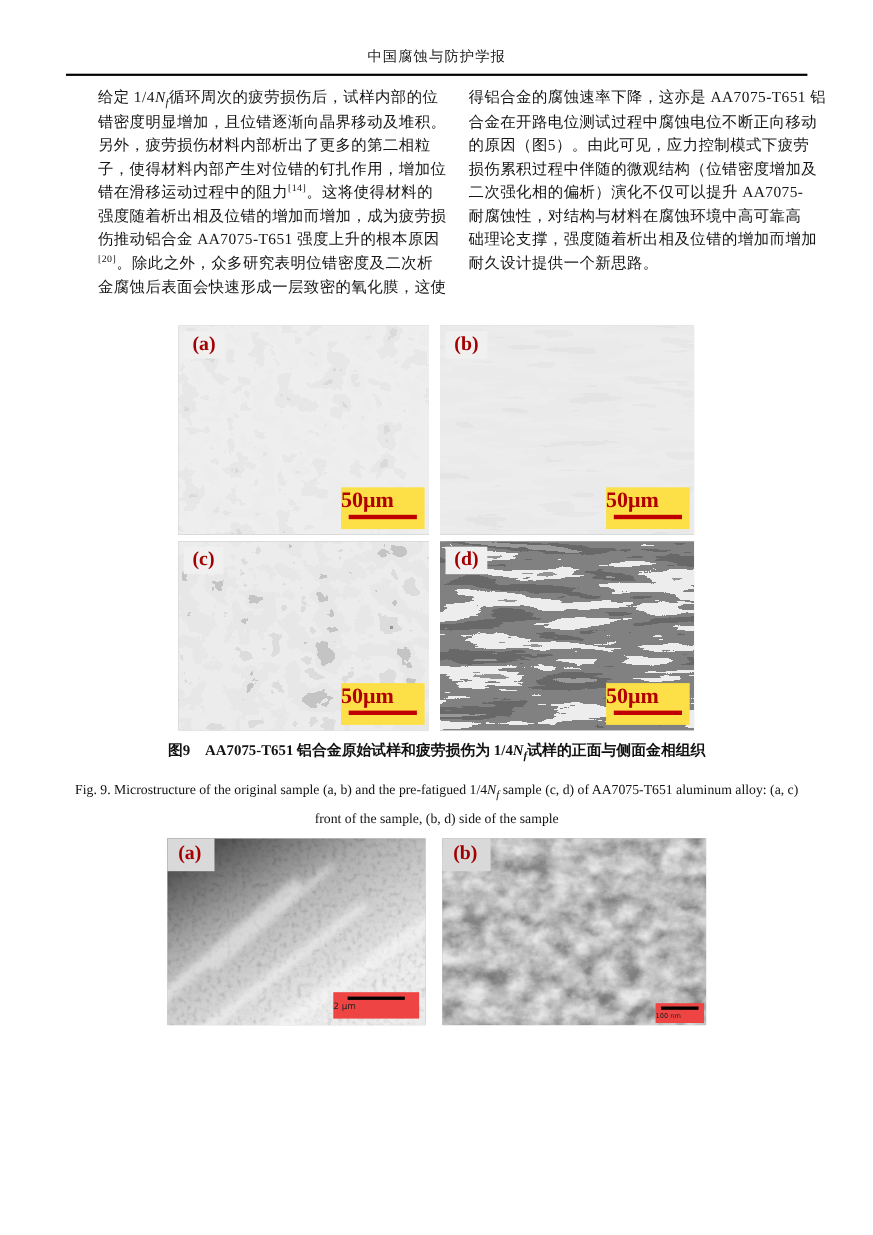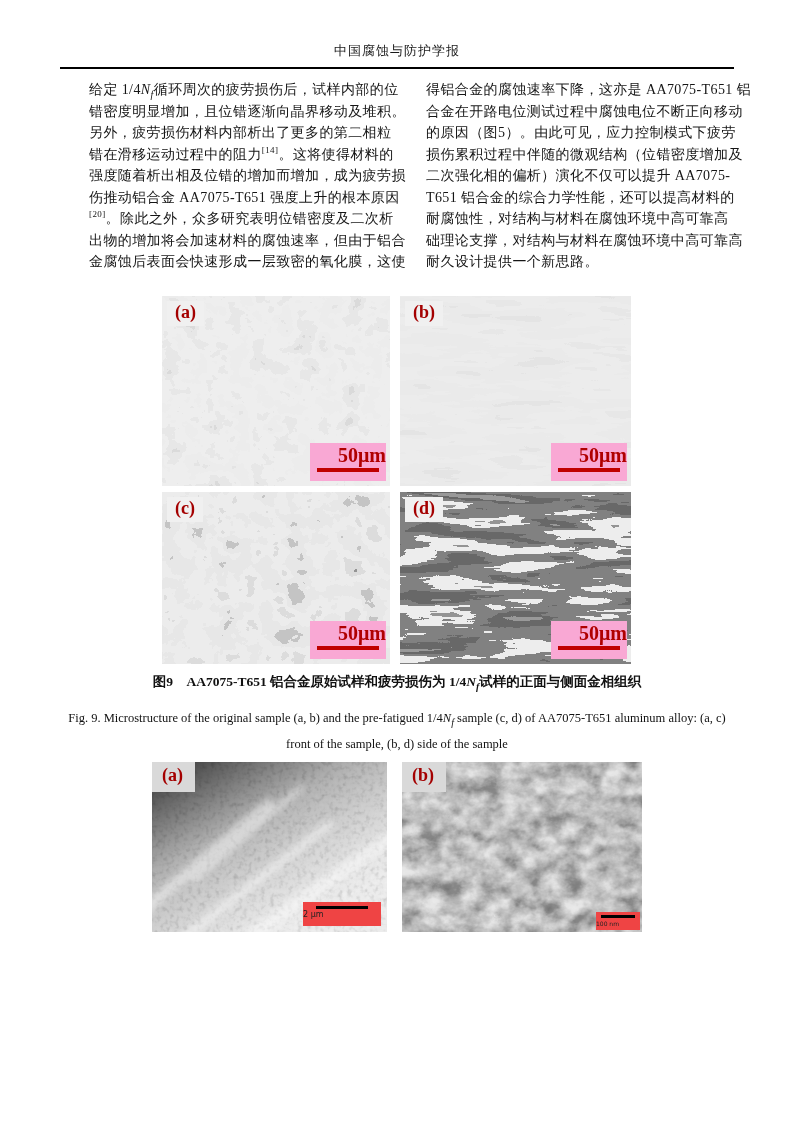--- a/index.html
+++ b/index.html
@@ -23,22 +23,22 @@
   .panel svg{position:absolute;left:0;top:0;width:100%;height:100%;display:block;}
   .p9a{left:162px;top:296px;width:228px;height:190px;}
   .p9b{left:400px;top:296px;width:231px;height:190px;}
   .p9c{left:162px;top:492px;width:228px;height:172px;}
   .p9d{left:400px;top:492px;width:231px;height:172px;}
   .pta{left:152px;top:762px;width:235px;height:170px;}
   .ptb{left:402px;top:762px;width:240px;height:170px;}
   .plabel{position:absolute;left:5px;top:5px;background:#f0f0f0;padding:1px 8px 3px 8px;
           color:#a40000;font-weight:bold;font-size:18px;font-family:"Liberation Serif",serif;}
   .tem .plabel{left:0;top:0;background:#d9d9d9;padding:3px 12px 6px 10px;}
-  .scalebox{position:absolute;right:4px;bottom:5px;background:#f9a8d4;width:76px;height:38px;
-            text-align:right;}
+  .scalebox{position:absolute;right:4px;bottom:5px;background:#fde047;width:76px;height:38px;
+            text-align:left;}
   .scaletext{color:#b00000;font-weight:bold;font-size:20px;line-height:24px;
              font-family:"Liberation Serif",serif;}
   .scaleline{margin:1px auto 0 auto;width:62px;height:4px;background:#c00000;}
   .temscale{position:absolute;background:#ef4444;text-align:left;}
   .temscale .bar{background:#000;height:3px;margin:4px auto 1px auto;}
   .temscale .txt{font-size:8px;color:#222;font-family:"DejaVu Sans",sans-serif;line-height:9px;}
   .ts-a{right:6px;bottom:6px;width:78px;height:24px;}
   .ts-a .bar{width:52px;}
   .ts-b{right:2px;bottom:2px;width:44px;height:18px;}
   .ts-b .bar{width:34px;margin-top:3px;}
@@ -121,36 +121,35 @@
   </defs>
 </svg>
 
 <div class="abs jheader">中国腐蚀与防护学报</div>
 <div class="abs hline"></div>
 
 <div class="abs col col-left">
     <div class="tline"><span>给定 1/4</span><span class="it">N</span><sub class="it">f</sub><span>循环周次的疲劳损伤后，试样内部的位</span></div>
     <div class="tline"><span>错密度明显增加，且位错逐渐向晶界移动及堆积。</span></div>
     <div class="tline"><span>另外，疲劳损伤材料内部析出了更多的第二相粒</span></div>
+    <div class="tline"><span>子，使得材料内部产生对位错的钉扎作用，增加位</span></div>
     <div class="tline"><span>错在滑移运动过程中的阻力</span><sup>[14]</sup><span>。这将使得材料的</span></div>
     <div class="tline"><span>强度随着析出相及位错的增加而增加，成为疲劳损</span></div>
     <div class="tline"><span>伤推动铝合金 AA7075-T651 强度上升的根本原因</span></div>
     <div class="tline"><sup>[20]</sup><span>。除此之外，众多研究表明位错密度及二次析</span></div>
-    <div class="tline"><span>出物的增加将会加速材料的腐蚀速率，但由于铝合</span></div>
     <div class="tline"><span>金腐蚀后表面会快速形成一层致密的氧化膜，这使</span></div>
   </div>
 <div class="abs col col-right">
     <div class="tline"><span>得铝合金的腐蚀速率下降，这亦是 AA7075-T651 铝</span></div>
     <div class="tline"><span>合金在开路电位测试过程中腐蚀电位不断正向移动</span></div>
     <div class="tline"><span>的原因（图5）。由此可见，应力控制模式下疲劳</span></div>
     <div class="tline"><span>损伤累积过程中伴随的微观结构（位错密度增加及</span></div>
     <div class="tline"><span>二次强化相的偏析）演化不仅可以提升 AA7075-</span></div>
-    <div class="tline"><span>T651 铝合金的综合力学性能，还可以提高材料的</span></div>
     <div class="tline"><span>耐腐蚀性，对结构与材料在腐蚀环境中高可靠高</span></div>
-    <div class="tline"><span>础理论支撑，对结构与材料在腐蚀环境中高可靠高</span></div>
+    <div class="tline"><span>础理论支撑，强度随着析出相及位错的增加而增加</span></div>
     <div class="tline"><span>耐久设计提供一个新思路。</span></div>
   </div>
 
 <div class="panel p9a">
   <svg viewBox="0 0 228 190" preserveAspectRatio="none">
       <rect width="228" height="190" fill="#bdbdbd" filter="url(#f9a)"></rect>
     </svg>
   <div class="plabel">(a)</div>
   <div class="scalebox">
     <div class="scaletext">50μm</div>

